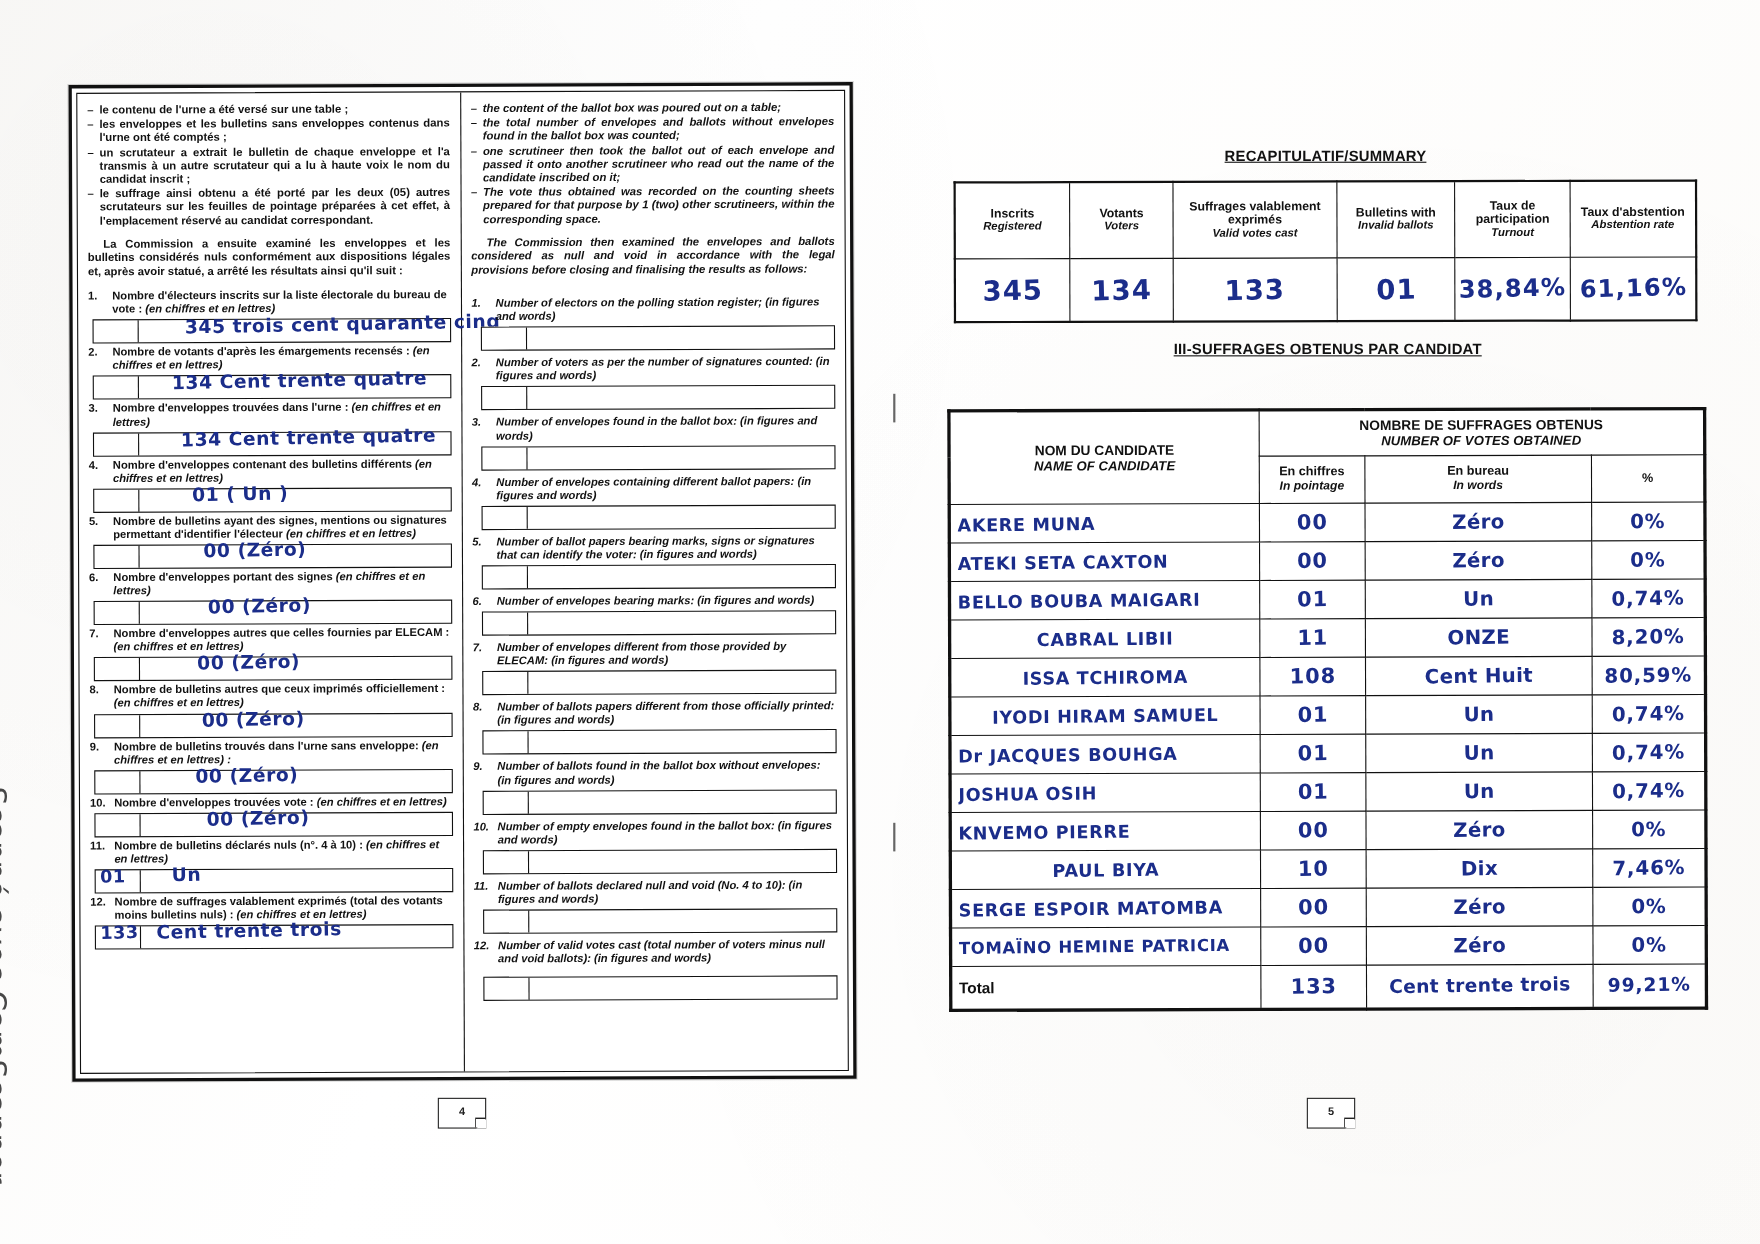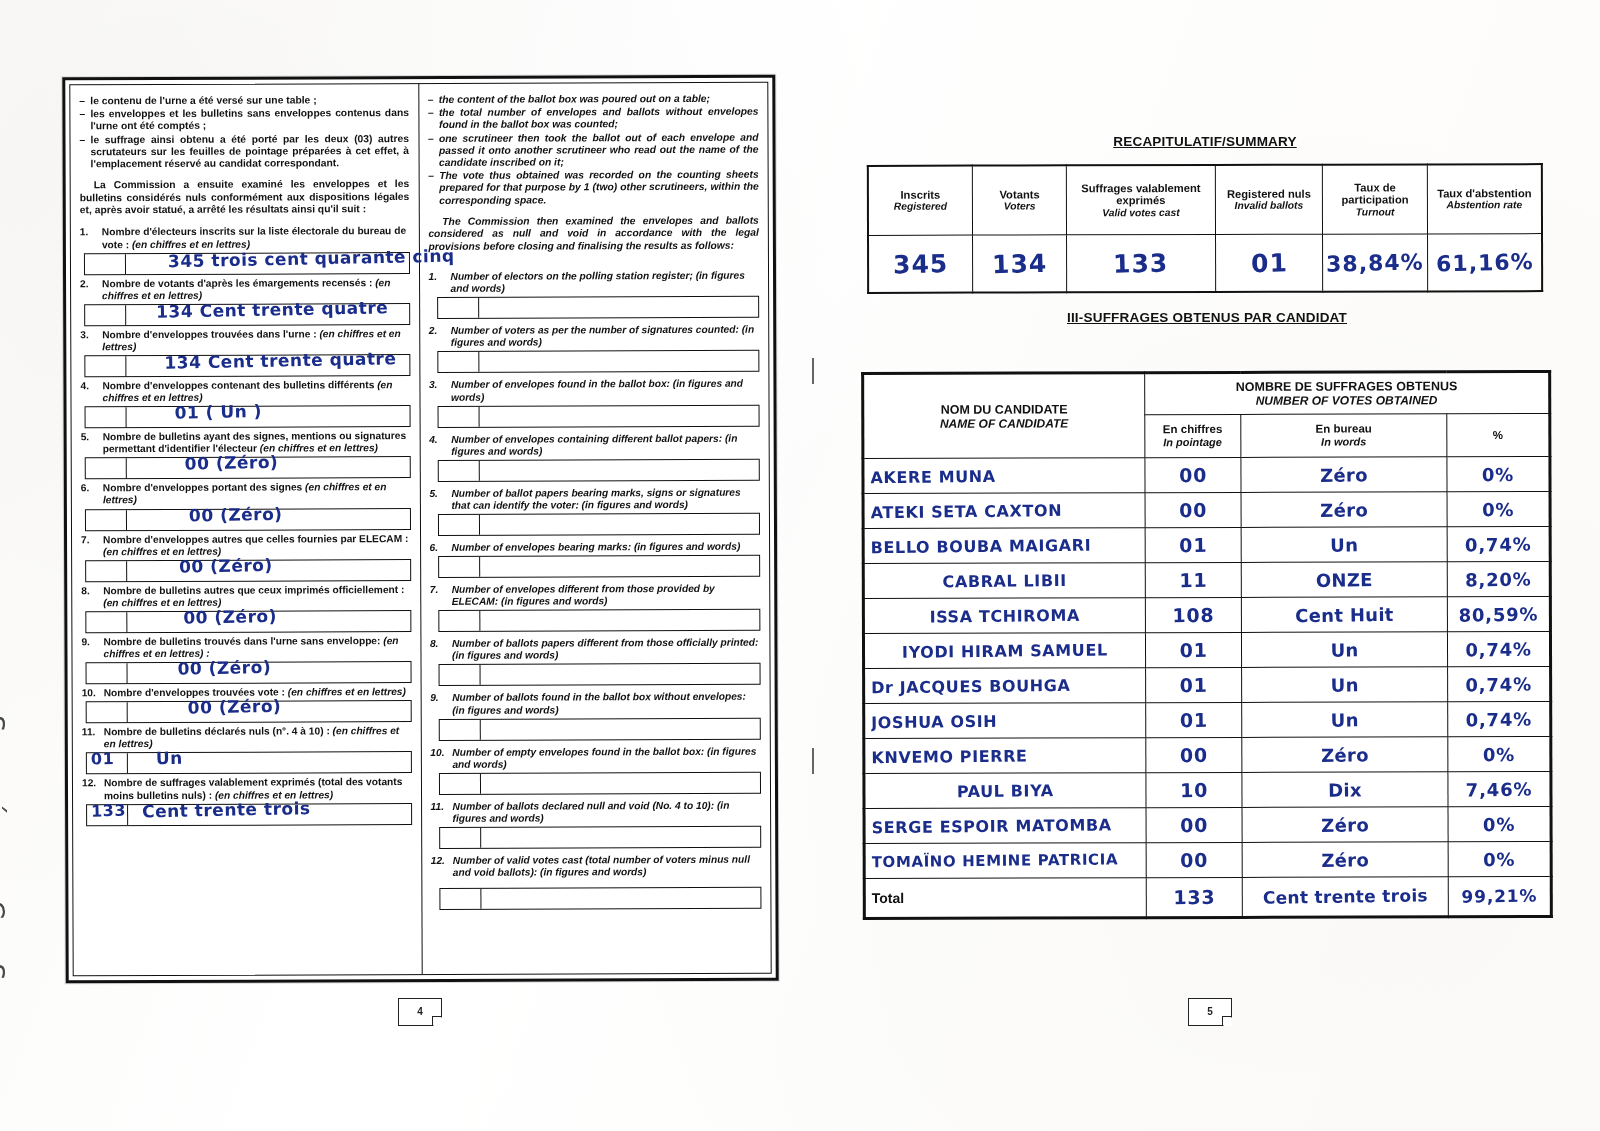--- a/index.html
+++ b/index.html
@@ -280,21 +280,22 @@
 
 <div class="watermark">Scanné avec CamScanner</div>
 
 <div class="page-left">
   <div class="page-left-inner">
 
     <div class="col col-fr">
       <ul class="bullets">
         <li>le contenu de l'urne a été versé sur une table ;</li>
         <li>les enveloppes et les bulletins sans enveloppes contenus dans l'urne ont été comptés ;</li>
-        <li>le suffrage ainsi obtenu a été porté par les deux (03) autres scrutateurs sur les feuilles de pointage préparées à cet effet, à l'emplacement réservé au candidat correspondant.</li>
+        <li>un scrutateur a extrait le bulletin de chaque enveloppe et l'a transmis à un autre scrutateur qui a lu à haute voix le nom du candidat inscrit ;</li>
+        <li>le suffrage ainsi obtenu a été porté par les deux (05) autres scrutateurs sur les feuilles de pointage préparées à cet effet, à l'emplacement réservé au candidat correspondant.</li>
       </ul>
       <div class="para">La Commission a ensuite examiné les enveloppes et les bulletins considérés nuls conformément aux dispositions légales et, après avoir statué, a arrêté les résultats ainsi qu'il suit :</div>
 
       <div class="items">
 
         <div class="item">
           <div class="item-head">
               <span class="item-num">1.</span>
               <span class="item-txt"><span>Nombre d'électeurs inscrits sur la liste électorale du bureau de vote : </span><span class="it">(en chiffres et en lettres)</span></span>
             </div>
@@ -640,21 +641,21 @@
         </th>
         <th>
           <div class="fr">Votants</div>
           <div class="en">Voters</div>
         </th>
         <th>
           <div class="fr">Suffrages valablement exprimés</div>
           <div class="en">Valid votes cast</div>
         </th>
         <th>
-          <div class="fr">Registered nuls</div>
+          <div class="fr">Bulletins with</div>
           <div class="en">Invalid ballots</div>
         </th>
         <th>
           <div class="fr">Taux de participation</div>
           <div class="en">Turnout</div>
         </th>
         <th>
           <div class="fr">Taux d'abstention</div>
           <div class="en">Abstention rate</div>
         </th>

